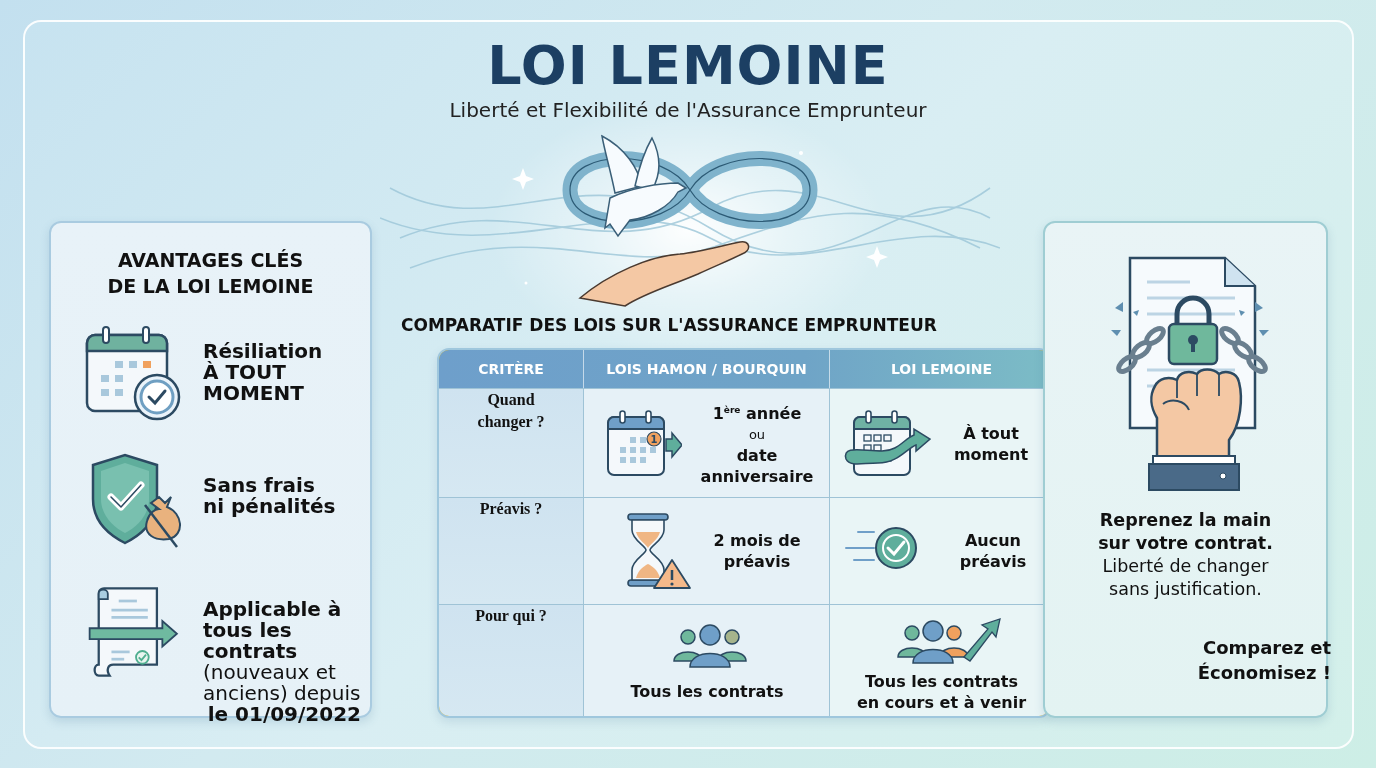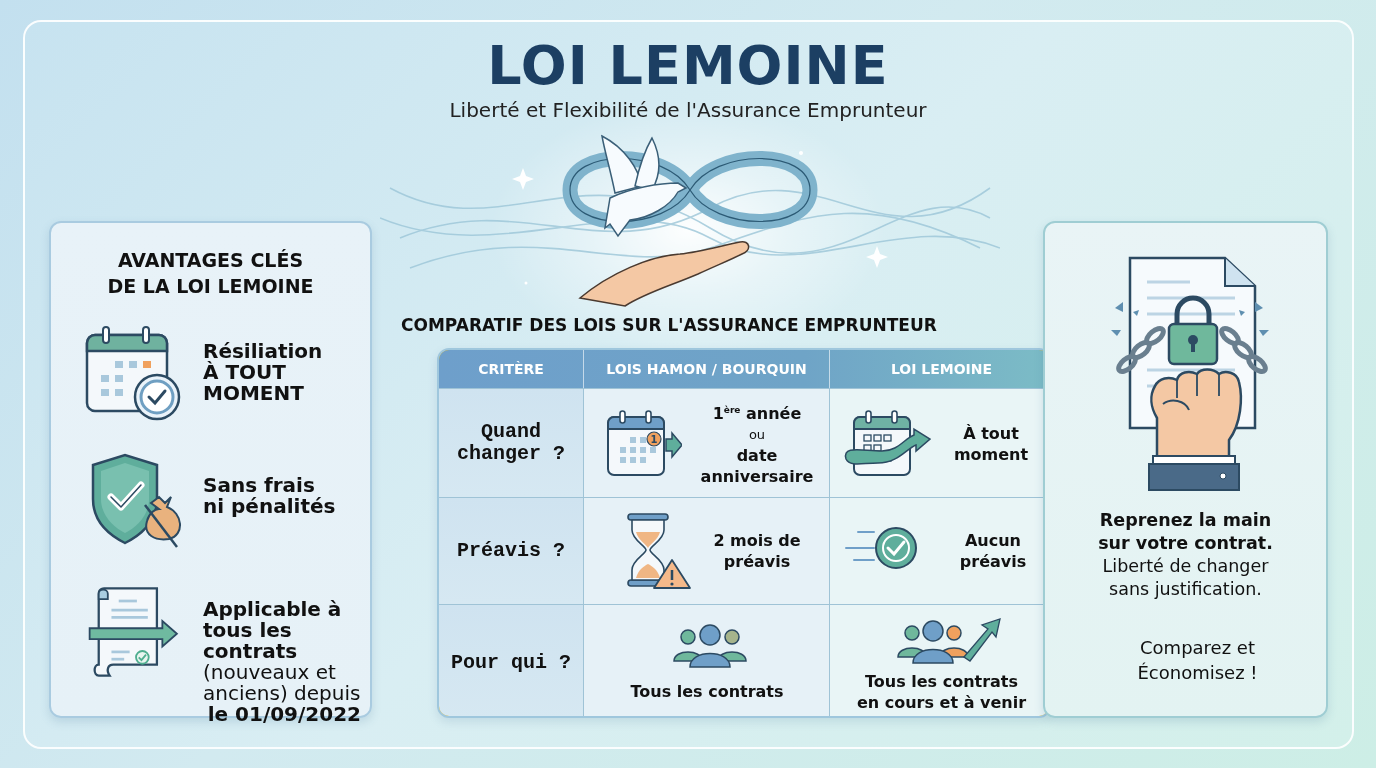--- a/index.html
+++ b/index.html
@@ -68,34 +68,34 @@
     font-family: "DejaVu Sans", sans-serif; font-weight: bold; font-size: 14px; color: #fff;
     border-right: 1px solid rgba(255,255,255,0.6); }
   .c0 { left: 0; width: 145px; }
   .c1 { left: 145px; width: 246px; }
   .c2 { left: 391px; width: 223px; border-right: none; }
   .row { position: absolute; left: 0; width: 100%; border-top: 1px solid #9fc3d6; }
   .r1 { top: 38px; height: 109px; }
   .r2 { top: 147px; height: 107px; }
   .r3 { top: 254px; height: 116px; }
   .td { position: absolute; top: 0; height: 100%; border-right: 1px solid #9fc3d6; }
-  .td.c0 { background: linear-gradient(180deg, #cfe3f0, #d6e8f2); display: flex; align-items: center; justify-content: center; text-align: center;
-    font-family: Liberation Mono, monospace; font-weight: bold; font-size: 20px; line-height: 22px; color: #111; }
+  .td.c0 { background: linear-gradient(180deg, #cfe3f0, #d6e8f2); display: flex; justify-content: center; text-align: center;
+    font-family: Liberation Serif, serif; font-weight: bold; font-size: 16px; line-height: 22px; color: #111; }
   .td.c1 { background: #e6f1f7; }
   .td.c2 { background: #e9f5f6; border-right: none; }
   .cell-text { position: absolute; text-align: center; font-family: "DejaVu Sans", sans-serif; font-weight: bold; font-size: 16px; line-height: 21px; color: #111; }
   .sup { font-size: 9px; vertical-align: super; line-height: 0; }
   .small-ou { font-size: 13px; font-weight: normal; }
 
   .rp-illus { position: absolute; left: 40px; top: 25px; width: 205px; height: 245px; }
   .rp-text { position: absolute; left: 0; width: 100%; top: 286px; text-align: center;
     font-family: "DejaVu Sans", sans-serif; font-size: 17.5px; line-height: 23px; color: #111; }
   .rp-text b { font-weight: bold; }
-  .rp-cta { position: absolute; left: 12px; width: 100%; top: 412px; text-align: center;
-    font-family: "DejaVu Sans", sans-serif; font-weight: normal; font-size: 18px; line-height: 25px; color: #111; }
+  .rp-cta { position: absolute; left: 5px; width: 100%; top: 412px; text-align: right;
+    font-family: "DejaVu Sans", sans-serif; font-weight: bold; font-size: 18px; line-height: 25px; color: #111; }
 </style>
 </head>
 <body>
 
 <div class="frame"></div>
 <div class="glow"></div>
 
 <h1 class="title">LOI LEMOINE</h1>
 <div class="subtitle">Liberté et Flexibilité de l'Assurance Emprunteur</div>
 

